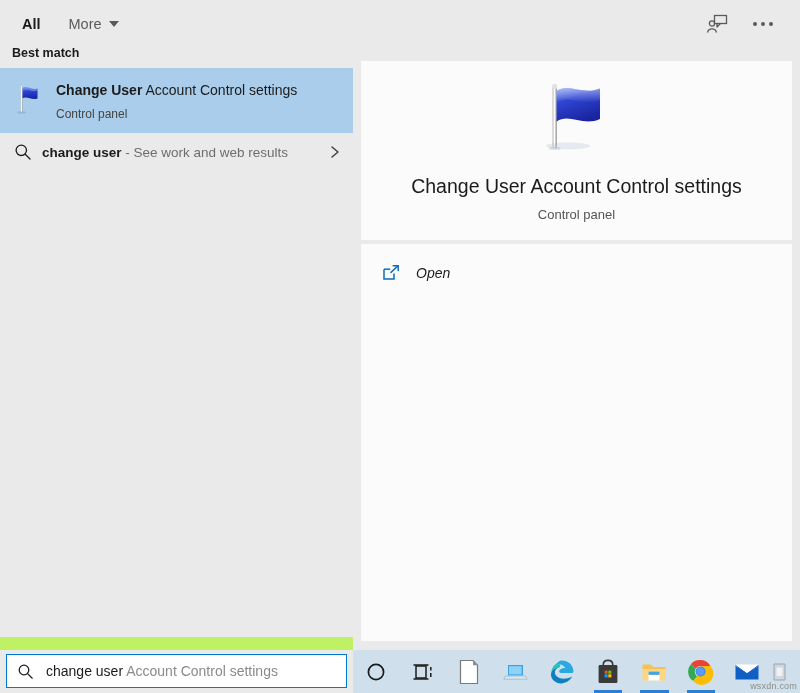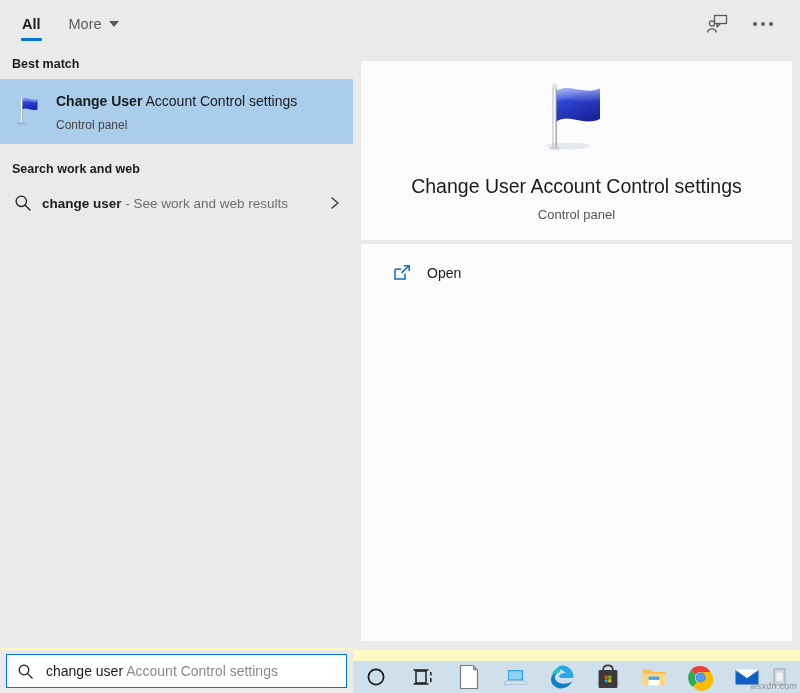--- a/index.html
+++ b/index.html
@@ -5,21 +5,21 @@
   * { box-sizing: border-box; margin: 0; padding: 0; }
   html, body {
     width: 800px; height: 693px;
     font-family: "Liberation Sans", sans-serif;
     overflow: hidden;
     background: #eaeaea;
   }
   #root {
     position: relative;
     width: 800px; height: 693px;
-    background: #fef9c3;
+    background: #bef264;
   }
 
   
   .header {
     position: absolute; top: 0; left: 0;
     width: 800px; height: 47px;
     background: #eaeaea;
     display: flex; align-items: center;
   }
   .tabs { display: flex; align-items: stretch; height: 47px; padding-left: 8px; }
@@ -56,21 +56,21 @@
     cursor: default;
   }
   .ellipsis { display: flex; gap: 4px; align-items: center; }
   .ellipsis i {
     width: 4px; height: 4px; border-radius: 50%;
     background: #5a5a5a; display: block;
   }
 
   
   .left-pane {
-    position: absolute; top: 45px; left: 0;
+    position: absolute; top: 34px; left: 0;
     width: 353px; height: 603px;
     background: #eaeaea;
   }
   .section-label {
     font-size: 12.5px;
     font-weight: bold;
     color: #1b1b1b;
     padding: 12px 0 8px 12px;
   }
   .result-row {
@@ -129,22 +129,23 @@
   }
   .actions-card {
     background: #fbfbfb;
     width: 431px;
     margin-top: 4px;
     height: 397px;
     padding-top: 12px;
   }
   .action-row {
     display: flex; align-items: center;
-    height: 34px; padding-left: 32px;
-    cursor: default;
+    height: 34px; padding-left: 21px;
+    cursor: default;
+    font-style: italic;
   }
   .action-icon { width: 34px; min-width: 34px; display: flex; align-items: center; }
   .action-label { font-size: 14px; color: #1b1b1b; }
 
   
   .searchbar {
     position: absolute; left: 0; bottom: 0;
     width: 353px; height: 43px;
     background: #eaeaea;
     display: flex; align-items: center;
@@ -158,21 +159,21 @@
     padding: 0 8px 0 10px;
   }
   .search-mag { margin-right: 12px; display: flex; align-items: center; }
   .search-text { font-size: 14px; color: #1b1b1b; white-space: nowrap; }
   .search-text .typed { color: #1b1b1b; }
   .search-text .suggest { color: #8a8a8a; }
 
   
   .taskbar {
     position: absolute; left: 353px; bottom: 0;
-    width: 447px; height: 32px;
+    width: 447px; height: 43px;
     background: #cfe0ec;
     display: flex; align-items: center;
   }
   .tb-item {
     width: 47px; height: 43px;
     display: flex; align-items: center; justify-content: center;
     position: relative;
     cursor: default;
   }
   .tb-item .tb-underline {
@@ -247,21 +248,20 @@
         </svg>
       </div>
       <div class="result-text">
         <div class="result-title">
           <b>Change User</b><span class="light"> Account Control settings</span>
         </div>
         <div class="result-sub">Control panel</div>
       </div>
     </div>
 
-    <div class="section-label" style="padding-top:18px;">Search work and web</div>
 
     <div class="web-row">
       <div class="web-icon">
         <svg width="18" height="18" viewBox="0 0 18 18">
           <circle cx="7.3" cy="7.3" r="5.2" fill="none" stroke="#1b1b1b" stroke-width="1.3"></circle>
           <line x1="11.2" y1="11.2" x2="16" y2="16" stroke="#1b1b1b" stroke-width="1.3" stroke-linecap="round"></line>
         </svg>
       </div>
       <div class="web-text">
         <b>change user</b><span class="muted"> - See work and web results</span>

